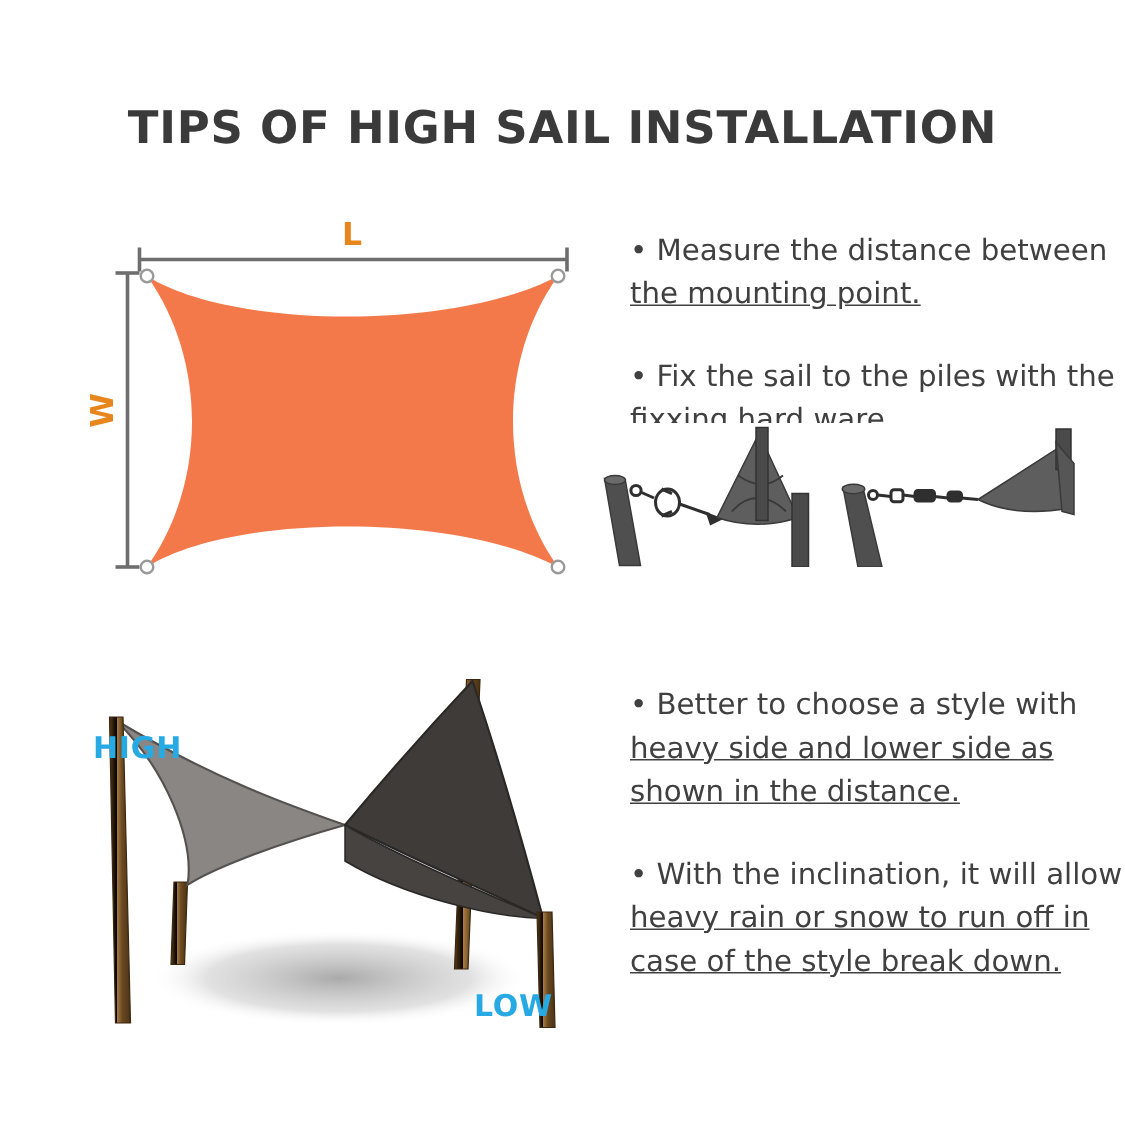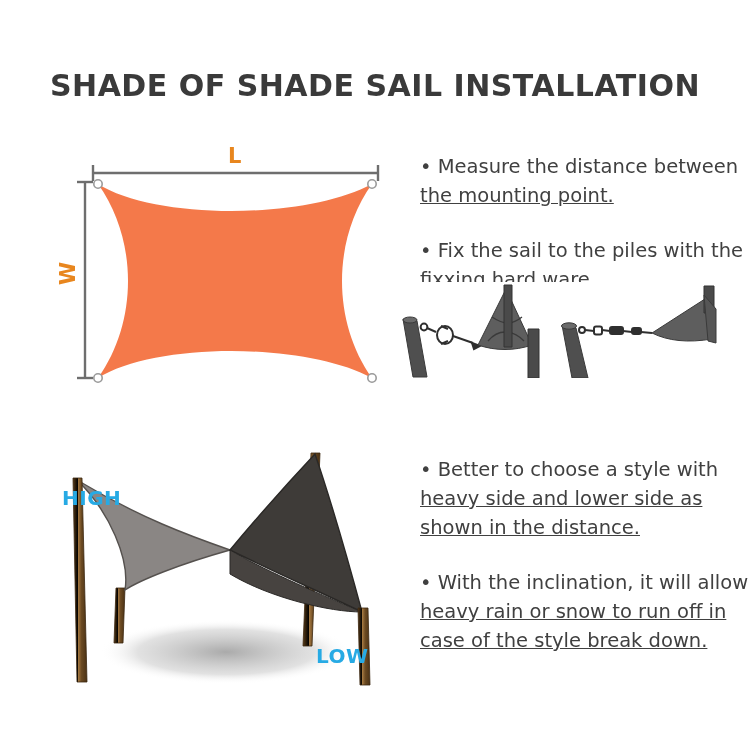--- a/index.html
+++ b/index.html
@@ -100,28 +100,28 @@
     position: absolute;
     color: #27AAE4;
     font-family: "DejaVu Sans", sans-serif;
     font-weight: bold;
     font-size: 20px;
     line-height: 1;
     letter-spacing: 0.5px;
     margin-top: 42px;
   }
   #label-HIGH { left: 32px; top: 6px; }
-  #label-LOW  { left: 286px; top: 164px; }
+  #label-LOW  { left: 286px; top: 178px; }
 </style>
 </head>
 <body>
 
 <div id="page">
 
-  <div id="title">SHADE OF SHADE SAIL INSTALLATION</div>
+  <div id="title">TIPS OF HIGH SAIL INSTALLATION</div>
 
   <div id="sail-rect-figure">
     <svg id="sail-rect-svg" width="340" height="260" viewBox="0 0 340 260">
 
       <g stroke="#6e6e6e" stroke-width="2.4" fill="none">
         <line x1="33" y1="33" x2="318" y2="33"></line>
         <line x1="33" y1="25" x2="33" y2="41"></line>
         <line x1="318" y1="25" x2="318" y2="41"></line>
       </g>
 

